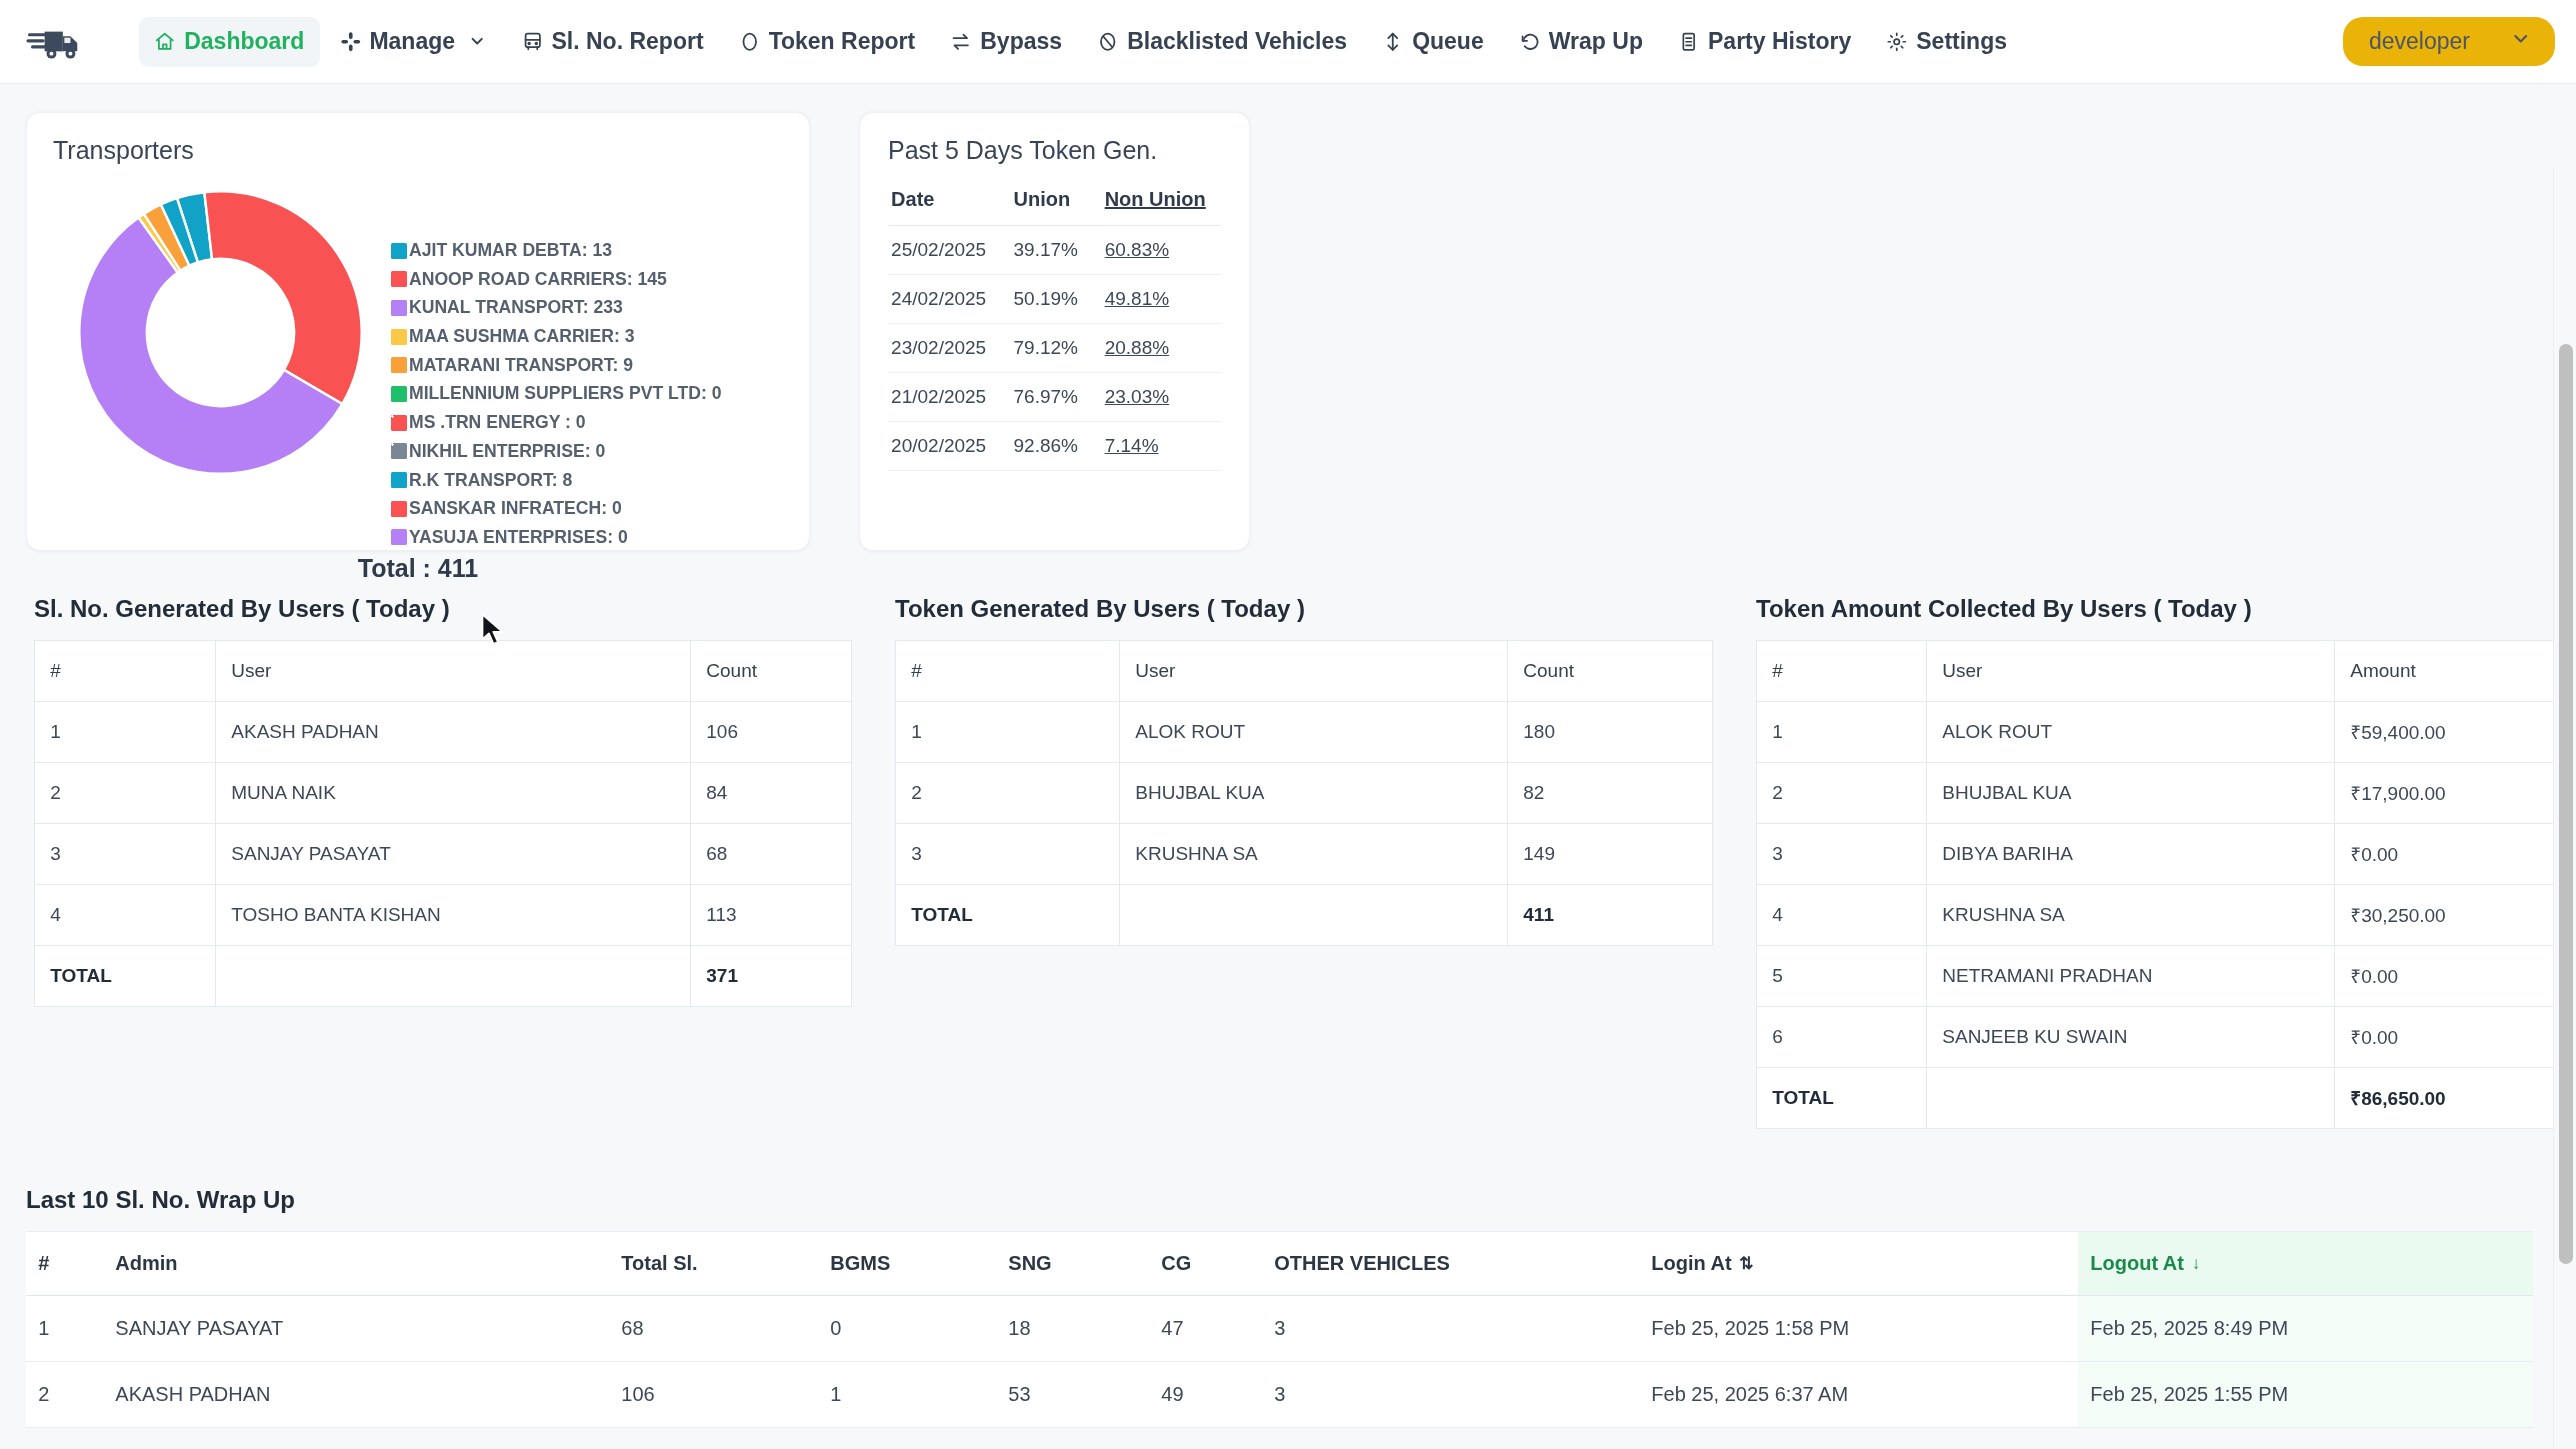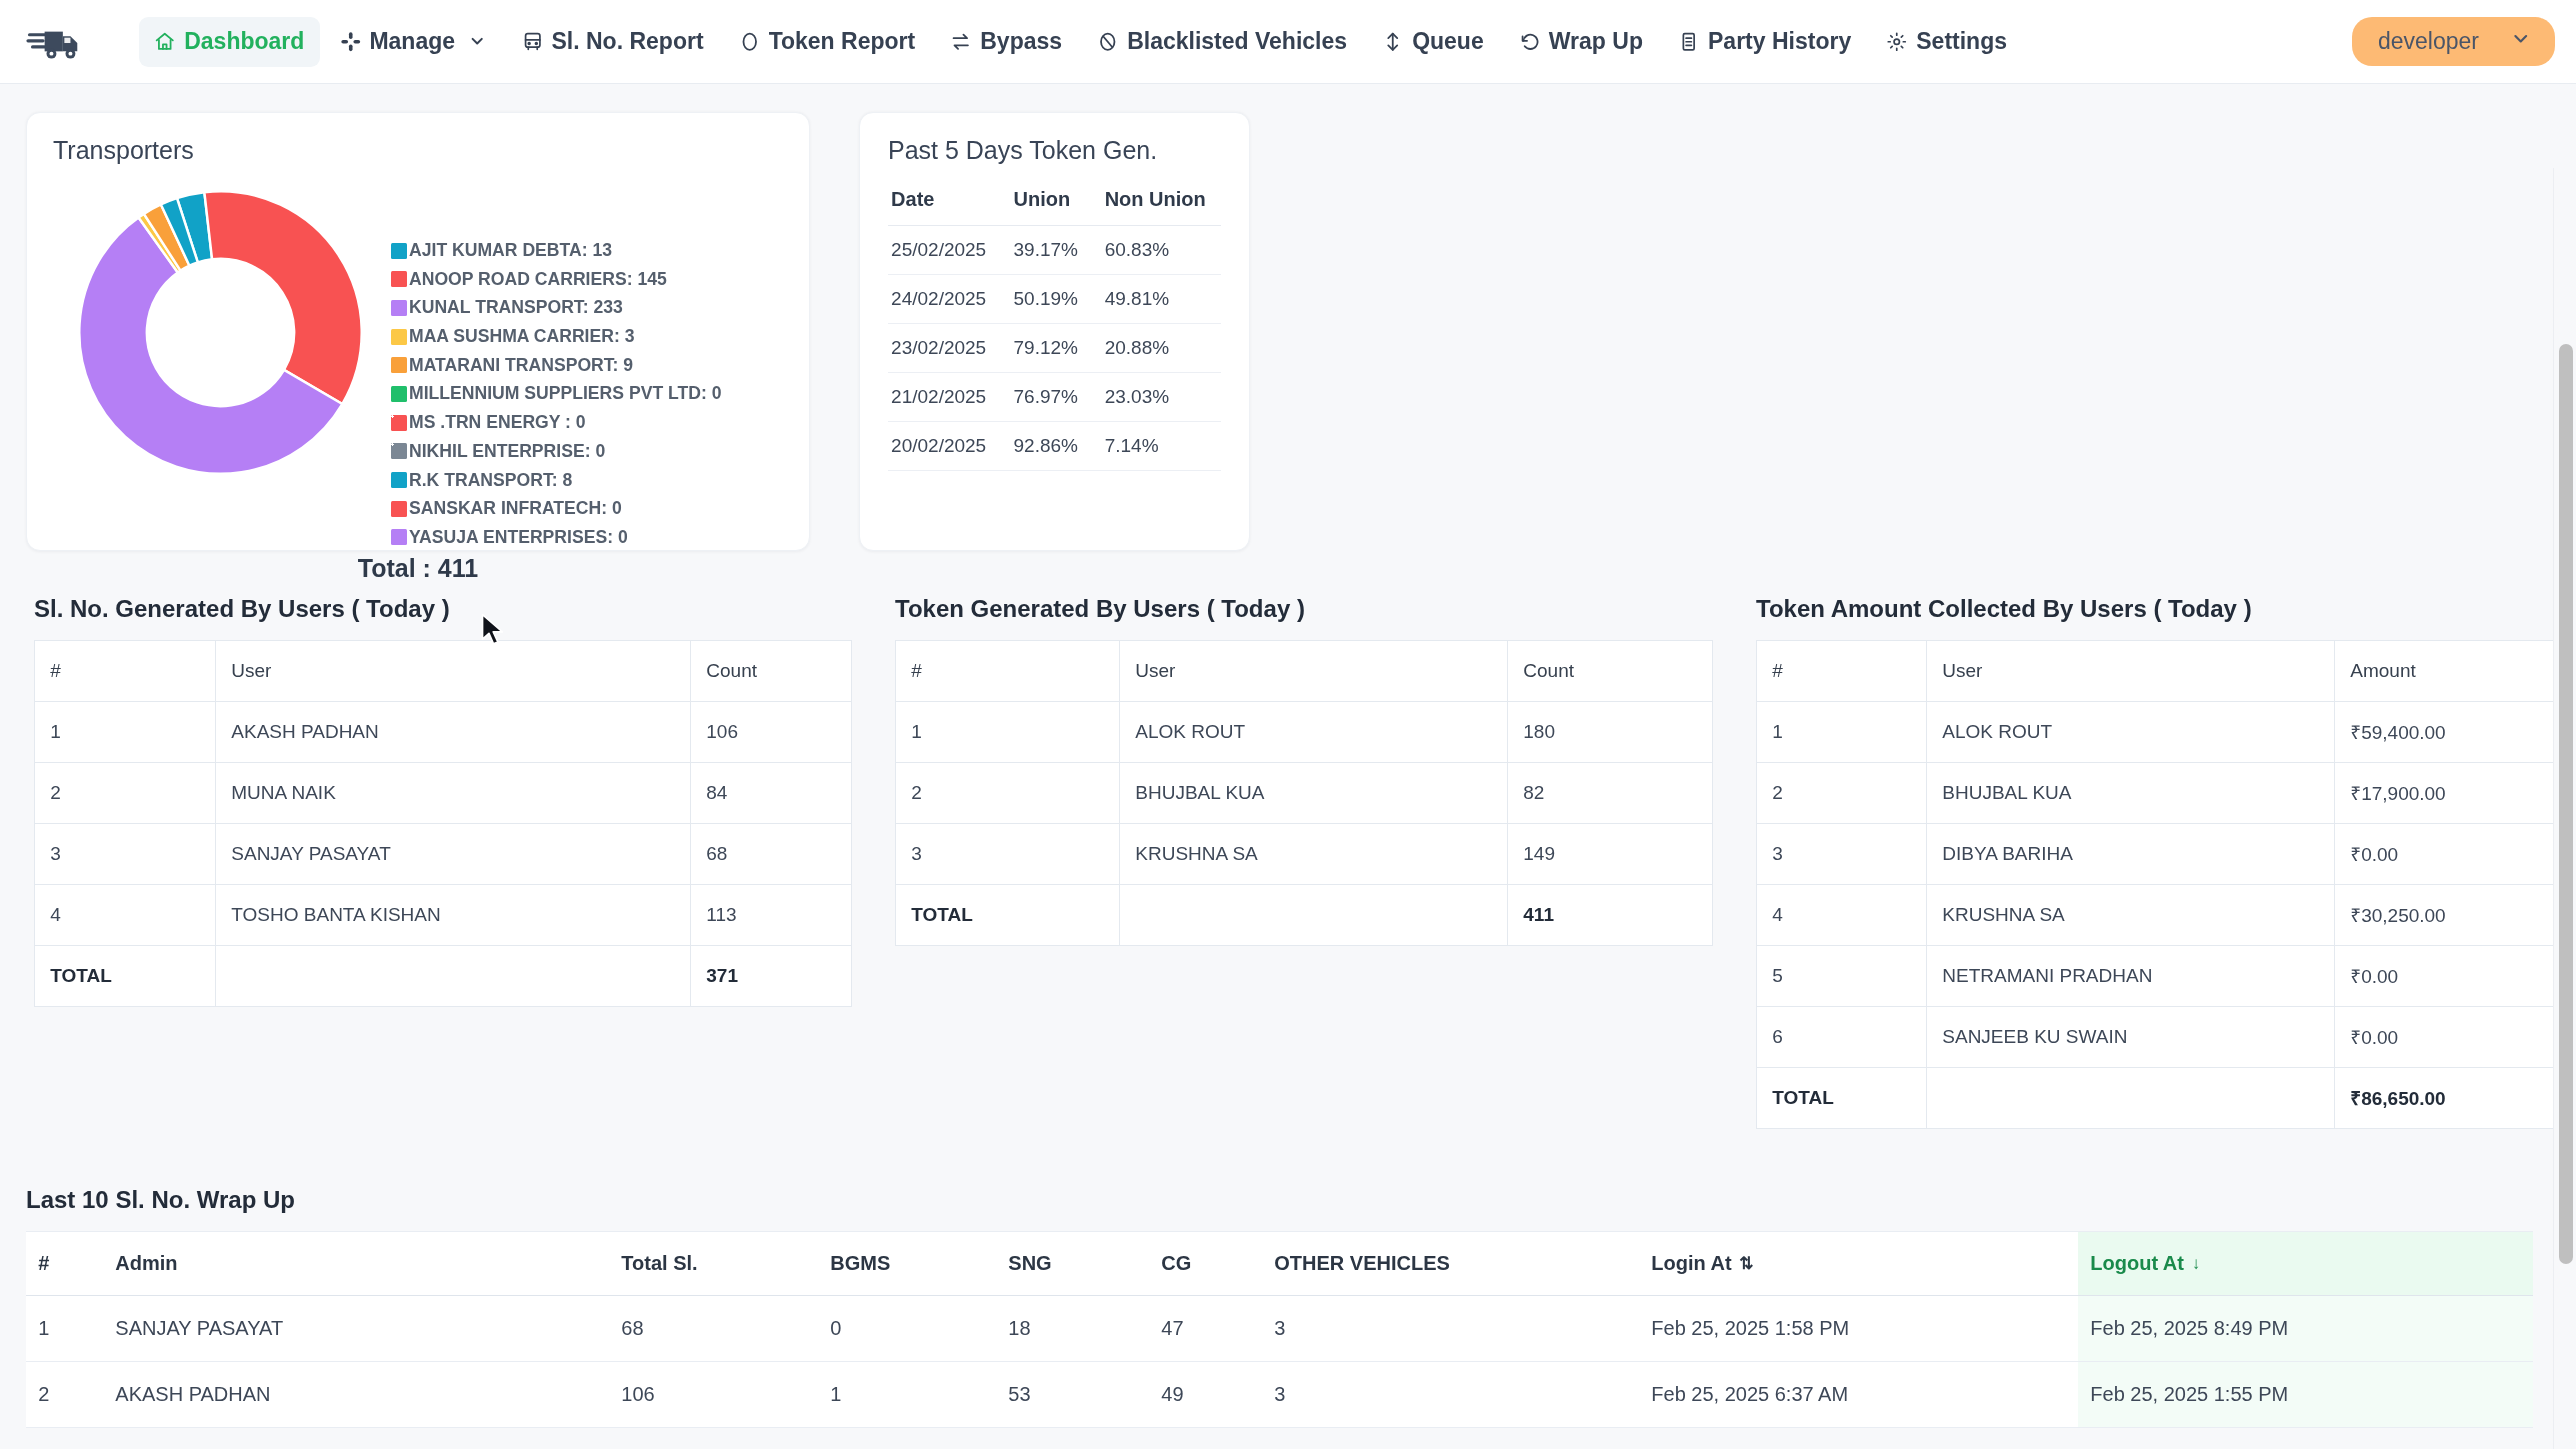--- a/index.html
+++ b/index.html
@@ -31,22 +31,22 @@
     padding: 11.5px 15.3px;
     border-radius: 9.2px;
     white-space: nowrap;
     cursor: pointer;
   }
   .nav-item.active { color: #22b15e; background: #f1f5f8; font-weight: 700; margin-left: 36px; }
   .nav-item svg { display:block; flex:none; }
   .nav-caret { margin-left: 4.6px; }
   .nav-spacer { flex: 1 1 auto; }
   .user-menu {
-    display: flex; align-items: center; gap: 31px;
-    background: #fdba74; border-radius: 20px;
+    display: flex; align-items: center; gap: 40px;
+    background: #eab308; border-radius: 20px;
     padding: 10.7px 23px 10.7px 26px;
     font-size: 23px; font-weight: 500; color: #4a5568;
     cursor: pointer; white-space: nowrap;
   }
 
   
   .page { padding: 0 26px; position: relative; }
 
   .top-row { display: flex; gap: 49px; padding-top: 28px; align-items: flex-start; }
 
@@ -73,21 +73,21 @@
   table.p5 { width: 100%; border-collapse: collapse; margin-top: 18.4px; }
   table.p5 th {
     text-align: left; font-size: 20px; font-weight: 700; color: #2f3a4a;
     padding: 4.6px 3.1px 14px 3.1px; border-bottom: 0.8px solid #e6eaf0;
   }
   table.p5 td {
     font-size: 19px; color: #3d4757; padding: 13px 3.1px;
     border-bottom: 0.8px solid #eceff4;
   }
   table.p5 th:nth-child(2), table.p5 td:nth-child(2) { padding-left: 14px; }
-  table.p5 th:nth-child(3), table.p5 td:nth-child(3) { padding-left: 15.3px; }
+  table.p5 th:nth-child(3), table.p5 td:nth-child(3) { padding-left: 15.3px; text-decoration: underline; }
 
   
   .mid-row { display: flex; gap: 43px; margin-top: 44px; align-items: flex-start; margin-left: 8px; }
   .mid-block { flex: none; }
   .block-title { font-size: 24px; font-weight: 700; color: #232c39; margin-bottom: 17px; }
   table.grid { border-collapse: collapse; background: #fff; table-layout: fixed; }
   table.grid th, table.grid td {
     border: 0.8px solid #e4e9ef;
     text-align: left;
     padding: 16px 15.3px;

